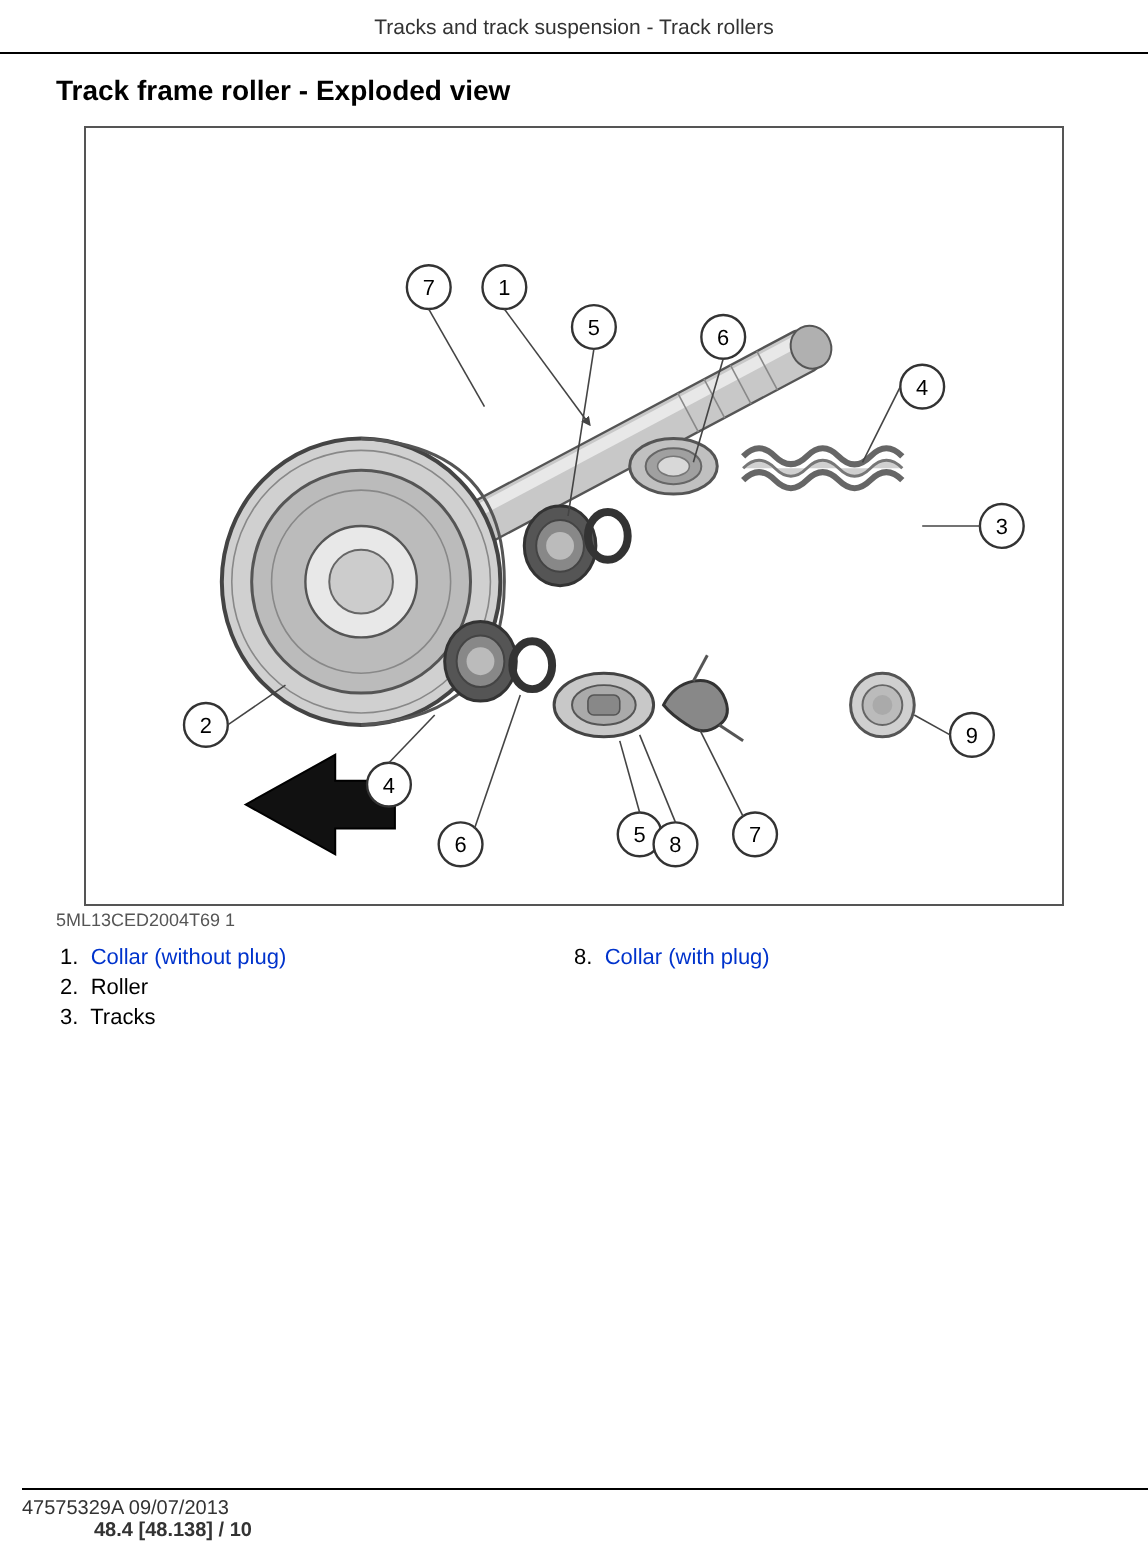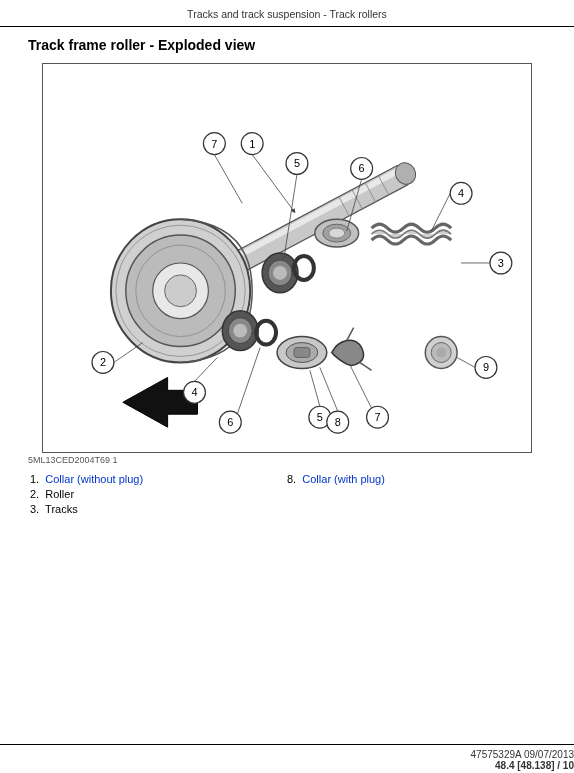--- a/index.html
+++ b/index.html
@@ -99,24 +99,24 @@
     }
 
     .parts-col ul li span.label-black {
       color: #000;
     }
 
     
     .bottom-footer {
       position: absolute;
       bottom: 0;
-      left: 0;
+      left: 11px;
       right: 0;
       border-top: 1px solid #000;
-      text-align: right;
+      text-align: left;
       padding: 4px 0 2px;
       font-size: 10px;
       color: #333;
     }
 
     .bottom-footer .footer-num {
       font-weight: bold;
       padding-left: 36px;
     }
   </style>

